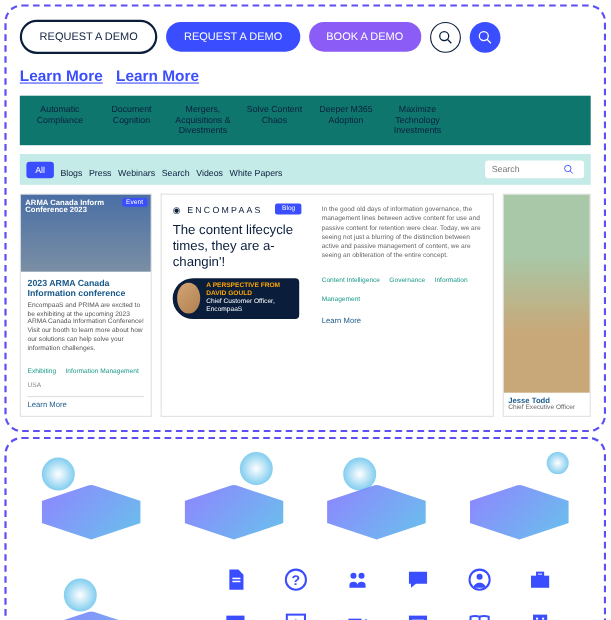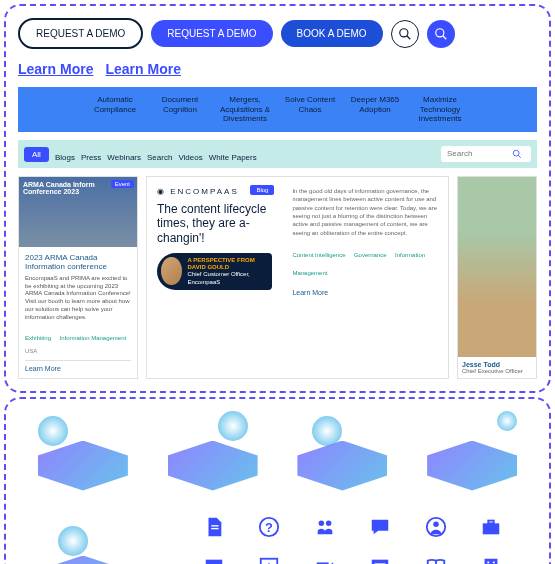--- a/index.html
+++ b/index.html
@@ -3,40 +3,40 @@
 <meta charset="utf-8">
 <style>
 *{margin:0;padding:0;box-sizing:border-box}
 body{font-family:-apple-system,BlinkMacSystemFont,"Segoe UI",Arial,sans-serif;background:#fff;width:555px}
 .panel{border:2px dashed #5b4ff5;border-radius:16px;margin:4px;padding:12px}
 .btns{display:flex;gap:8px;margin-bottom:12px;align-items:center}
 .btn{padding:8px 16px;border-radius:20px;font-size:10px;font-weight:400;cursor:pointer;white-space:nowrap;border:none}
 .btn-outline{background:#fff;border:2px solid #0a1e3c;color:#0a1e3c}
 .btn-blue{background:#3b4eff;color:#fff}
 .btn-dark{background:#0a1e3c;color:#fff}
-.btn-orange{background:#1d4ed8;color:#fff}
+.btn-orange{background:#8b5cf6;color:#fff}
 .btn-icon{width:28px;height:28px;border-radius:50%;display:flex;align-items:center;justify-content:center;border:none;cursor:pointer}
 .btn-icon-white{background:#fff;border:1px solid #0a1e3c}
 .btn-icon-blue{background:#3b4eff}
 .links{display:flex;gap:12px;margin-bottom:10px}
 .link1{color:#3b4eff;font-size:14px;font-weight:600;text-decoration:underline}
 .link2{color:#3b4eff;font-size:14px;font-weight:700;text-decoration:underline}
-.navbar{background:#3b82f6;display:flex;justify-content:center;padding:8px 4px;margin-bottom:8px}
+.navbar{background:#0f766e;display:flex;justify-content:flex-start;padding:8px 4px;margin-bottom:8px}
 .nav-item{font-size:8px;color:#0a1e3c;text-align:center;line-height:1.2;max-width:65px;cursor:pointer}
 .filterbar{background:#c4ebe8;display:flex;align-items:flex-end;padding:6px;gap:6px;margin-bottom:8px}
 .filter-pill{background:#3b4eff;color:#fff;font-size:8px;padding:3px 8px;border-radius:3px;cursor:pointer}
 .filter-item{font-size:8px;color:#0a1e3c;cursor:pointer}
 .search-box{margin-left:auto;background:#fff;display:flex;align-items:center;padding:3px 6px;border-radius:3px;width:90px}
 .search-input{border:none;font-size:8px;width:65px;outline:none}
 .main-row{display:flex;gap:8px}
 .card-left{width:120px;background:#fff;border:1px solid #e0e0e0}
 .card-left-img{height:70px;background:linear-gradient(180deg,#4a6fa5,#7a8fa5);position:relative;color:#fff;padding:4px;font-size:7px}
 .badge{position:absolute;top:3px;right:3px;background:#3b4eff;color:#fff;font-size:6px;padding:1px 4px;border-radius:2px}
 .card-left-body{padding:6px}
-.card-left-title{font-size:8px;color:#1a5a8a;font-weight:400;margin-bottom:4px}
+.card-left-title{font-size:8px;color:#1a5a8a;font-weight:700;margin-bottom:4px}
 .card-left-desc{font-size:6px;color:#555;line-height:1.3;margin-bottom:4px}
 .tag{font-size:6px;color:#1a9a8a;margin-right:4px}
 .meta{font-size:6px;color:#888;margin-top:4px}
 .learn-more{font-size:7px;color:#1a5a8a;margin-top:6px;border-top:1px solid #e0e0e0;padding-top:4px;cursor:pointer}
 .card-mid{flex:1;display:flex;background:#fff;border:1px solid #e0e0e0}
 .card-mid-left{width:45%;padding:10px;position:relative}
 .logo{font-size:8px;color:#0a1e3c;letter-spacing:2px;margin-bottom:6px}
 .mid-title{font-size:12px;color:#0a1e3c;line-height:1.2;margin-bottom:8px}
 .avatar-row{display:flex;align-items:center;gap:6px;background:#0a1e3c;padding:4px;border-radius:20px 4px 4px 20px;margin-top:8px}
 .avatar{width:28px;height:28px;border-radius:50%;background:linear-gradient(135deg,#d4a574,#b08050)}

